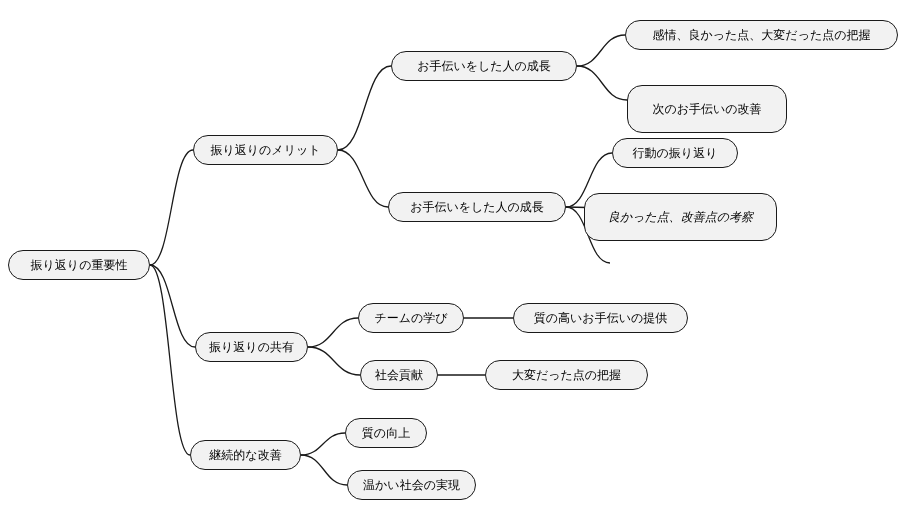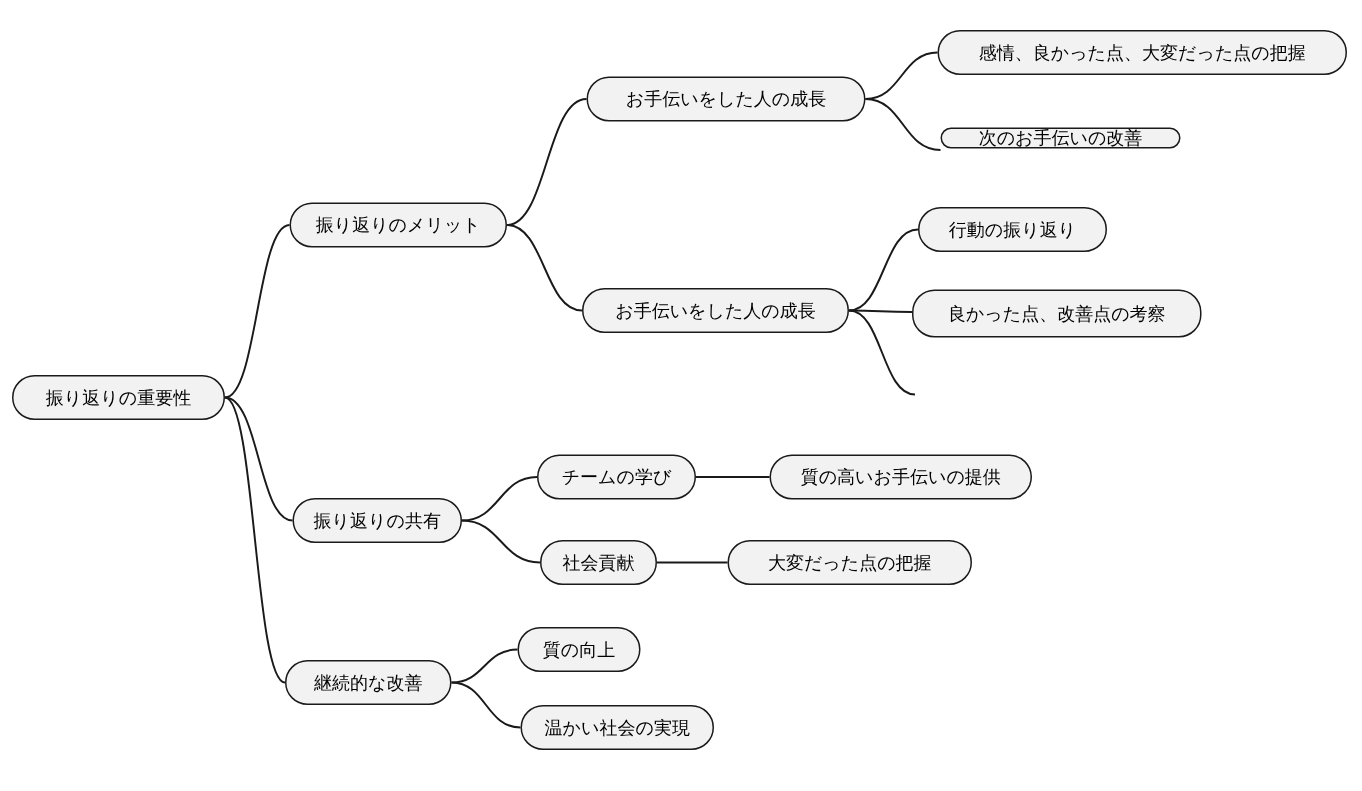--- a/index.html
+++ b/index.html
@@ -69,24 +69,24 @@
       <path d="M 438 375 C 461.5 375, 461.5 375, 485 375"></path>
       <path d="M 150 265 C 170 265, 170 455, 190 455"></path>
       <path d="M 301 455 C 323 455, 323 433, 345 433"></path>
       <path d="M 301 455 C 324 455, 324 485, 347 485"></path>
     </svg>
   <div class="nodes">
       <div class="node" style="left: 8px; top: 250px; width: 142px; height: 30px;">振り返りの重要性</div>
       <div class="node" style="left: 193px; top: 135px; width: 145px; height: 30px;">振り返りのメリット</div>
       <div class="node" style="left: 391px; top: 51px; width: 186px; height: 30px;">お手伝いをした人の成長</div>
       <div class="node" style="left: 625px; top: 20px; width: 273px; height: 30px;">感情、良かった点、大変だった点の把握</div>
-      <div class="node" style="left: 627px; top: 85px; width: 160px; height: 14px;">次のお手伝いの改善</div>
+      <div class="node" style="left: 627px; top: 85px; width: 160px; height: 48px;">次のお手伝いの改善</div>
       <div class="node" style="left: 388px; top: 192px; width: 178px; height: 30px;">お手伝いをした人の成長</div>
       <div class="node" style="left: 612px; top: 138px; width: 126px; height: 30px;">行動の振り返り</div>
-      <div class="node" style="left: 608px; top: 193px; width: 193px; height: 32px;">良かった点、改善点の考察</div>
+      <div class="node" style="left: 584px; top: 193px; width: 193px; height: 48px; font-style: italic;">良かった点、改善点の考察</div>
       <div class="node" style="left: 195px; top: 332px; width: 113px; height: 30px;">振り返りの共有</div>
       <div class="node" style="left: 358px; top: 303px; width: 106px; height: 30px;">チームの学び</div>
       <div class="node" style="left: 513px; top: 303px; width: 175px; height: 30px;">質の高いお手伝いの提供</div>
       <div class="node" style="left: 360px; top: 360px; width: 78px; height: 30px;">社会貢献</div>
       <div class="node" style="left: 485px; top: 360px; width: 163px; height: 30px;">大変だった点の把握</div>
       <div class="node" style="left: 190px; top: 440px; width: 111px; height: 30px; text-align: right;">継続的な改善</div>
       <div class="node" style="left: 345px; top: 418px; width: 82px; height: 30px;">質の向上</div>
       <div class="node" style="left: 347px; top: 470px; width: 129px; height: 30px;">温かい社会の実現</div>
     </div>
 </div>

